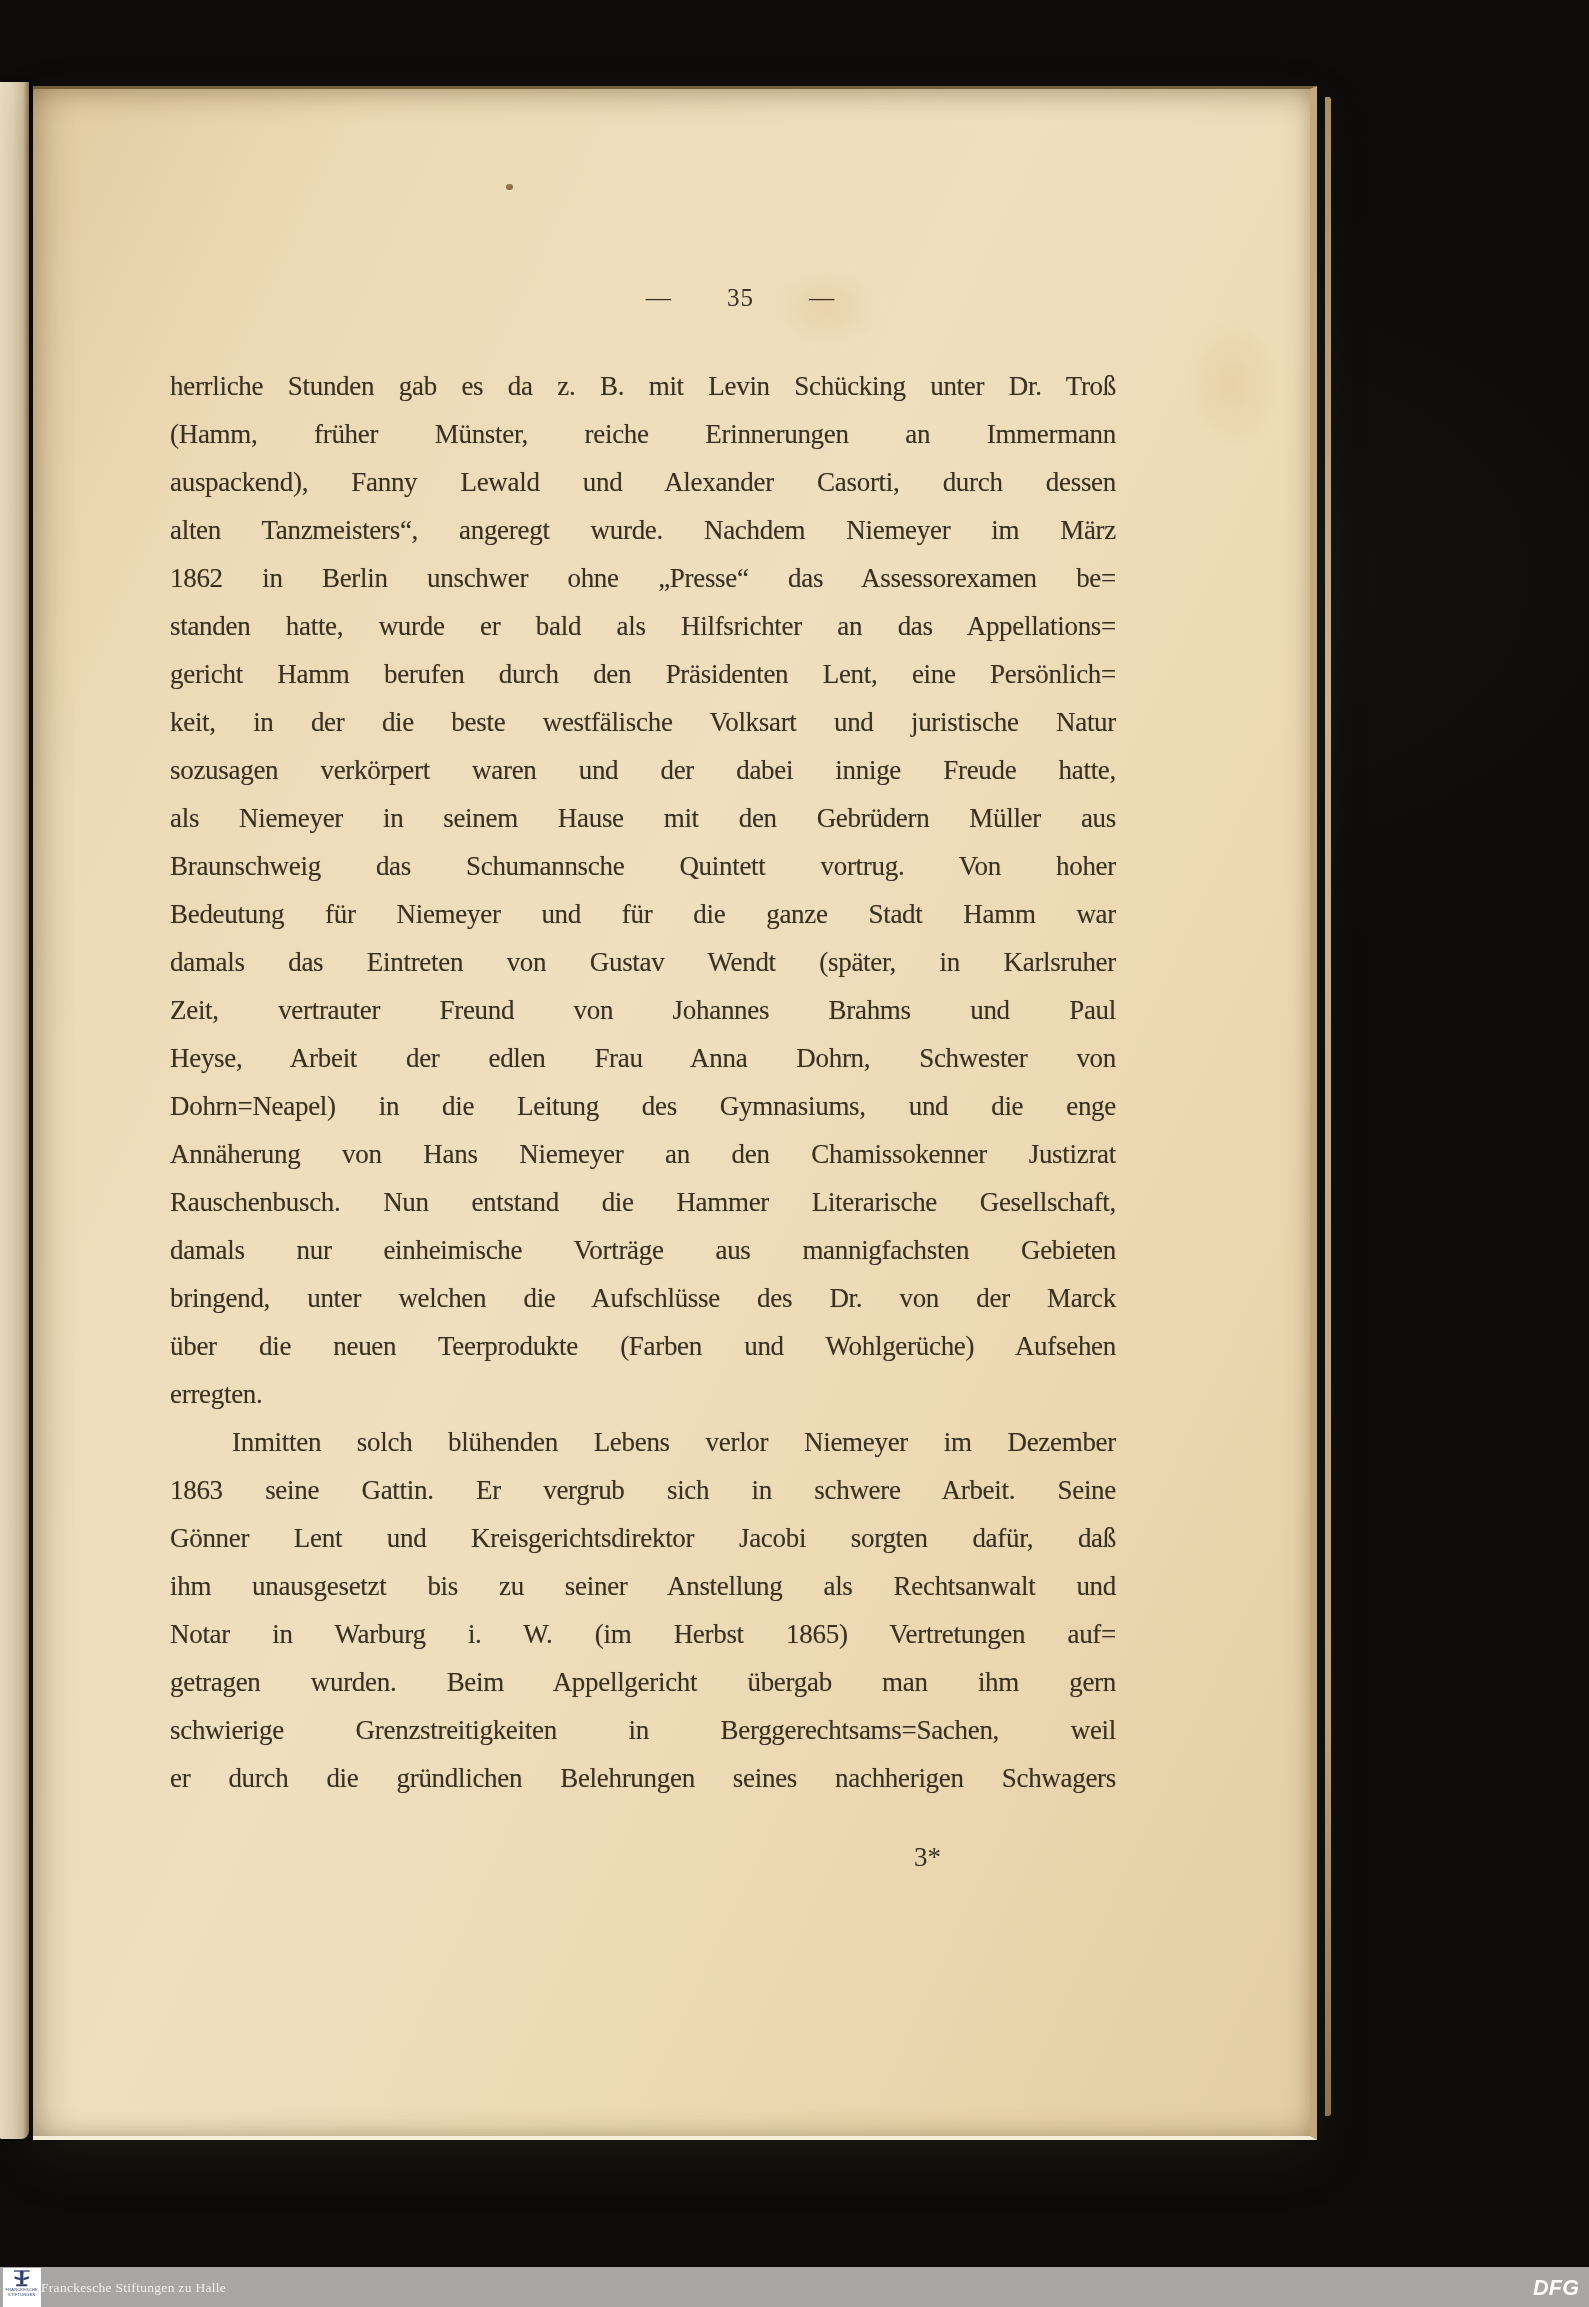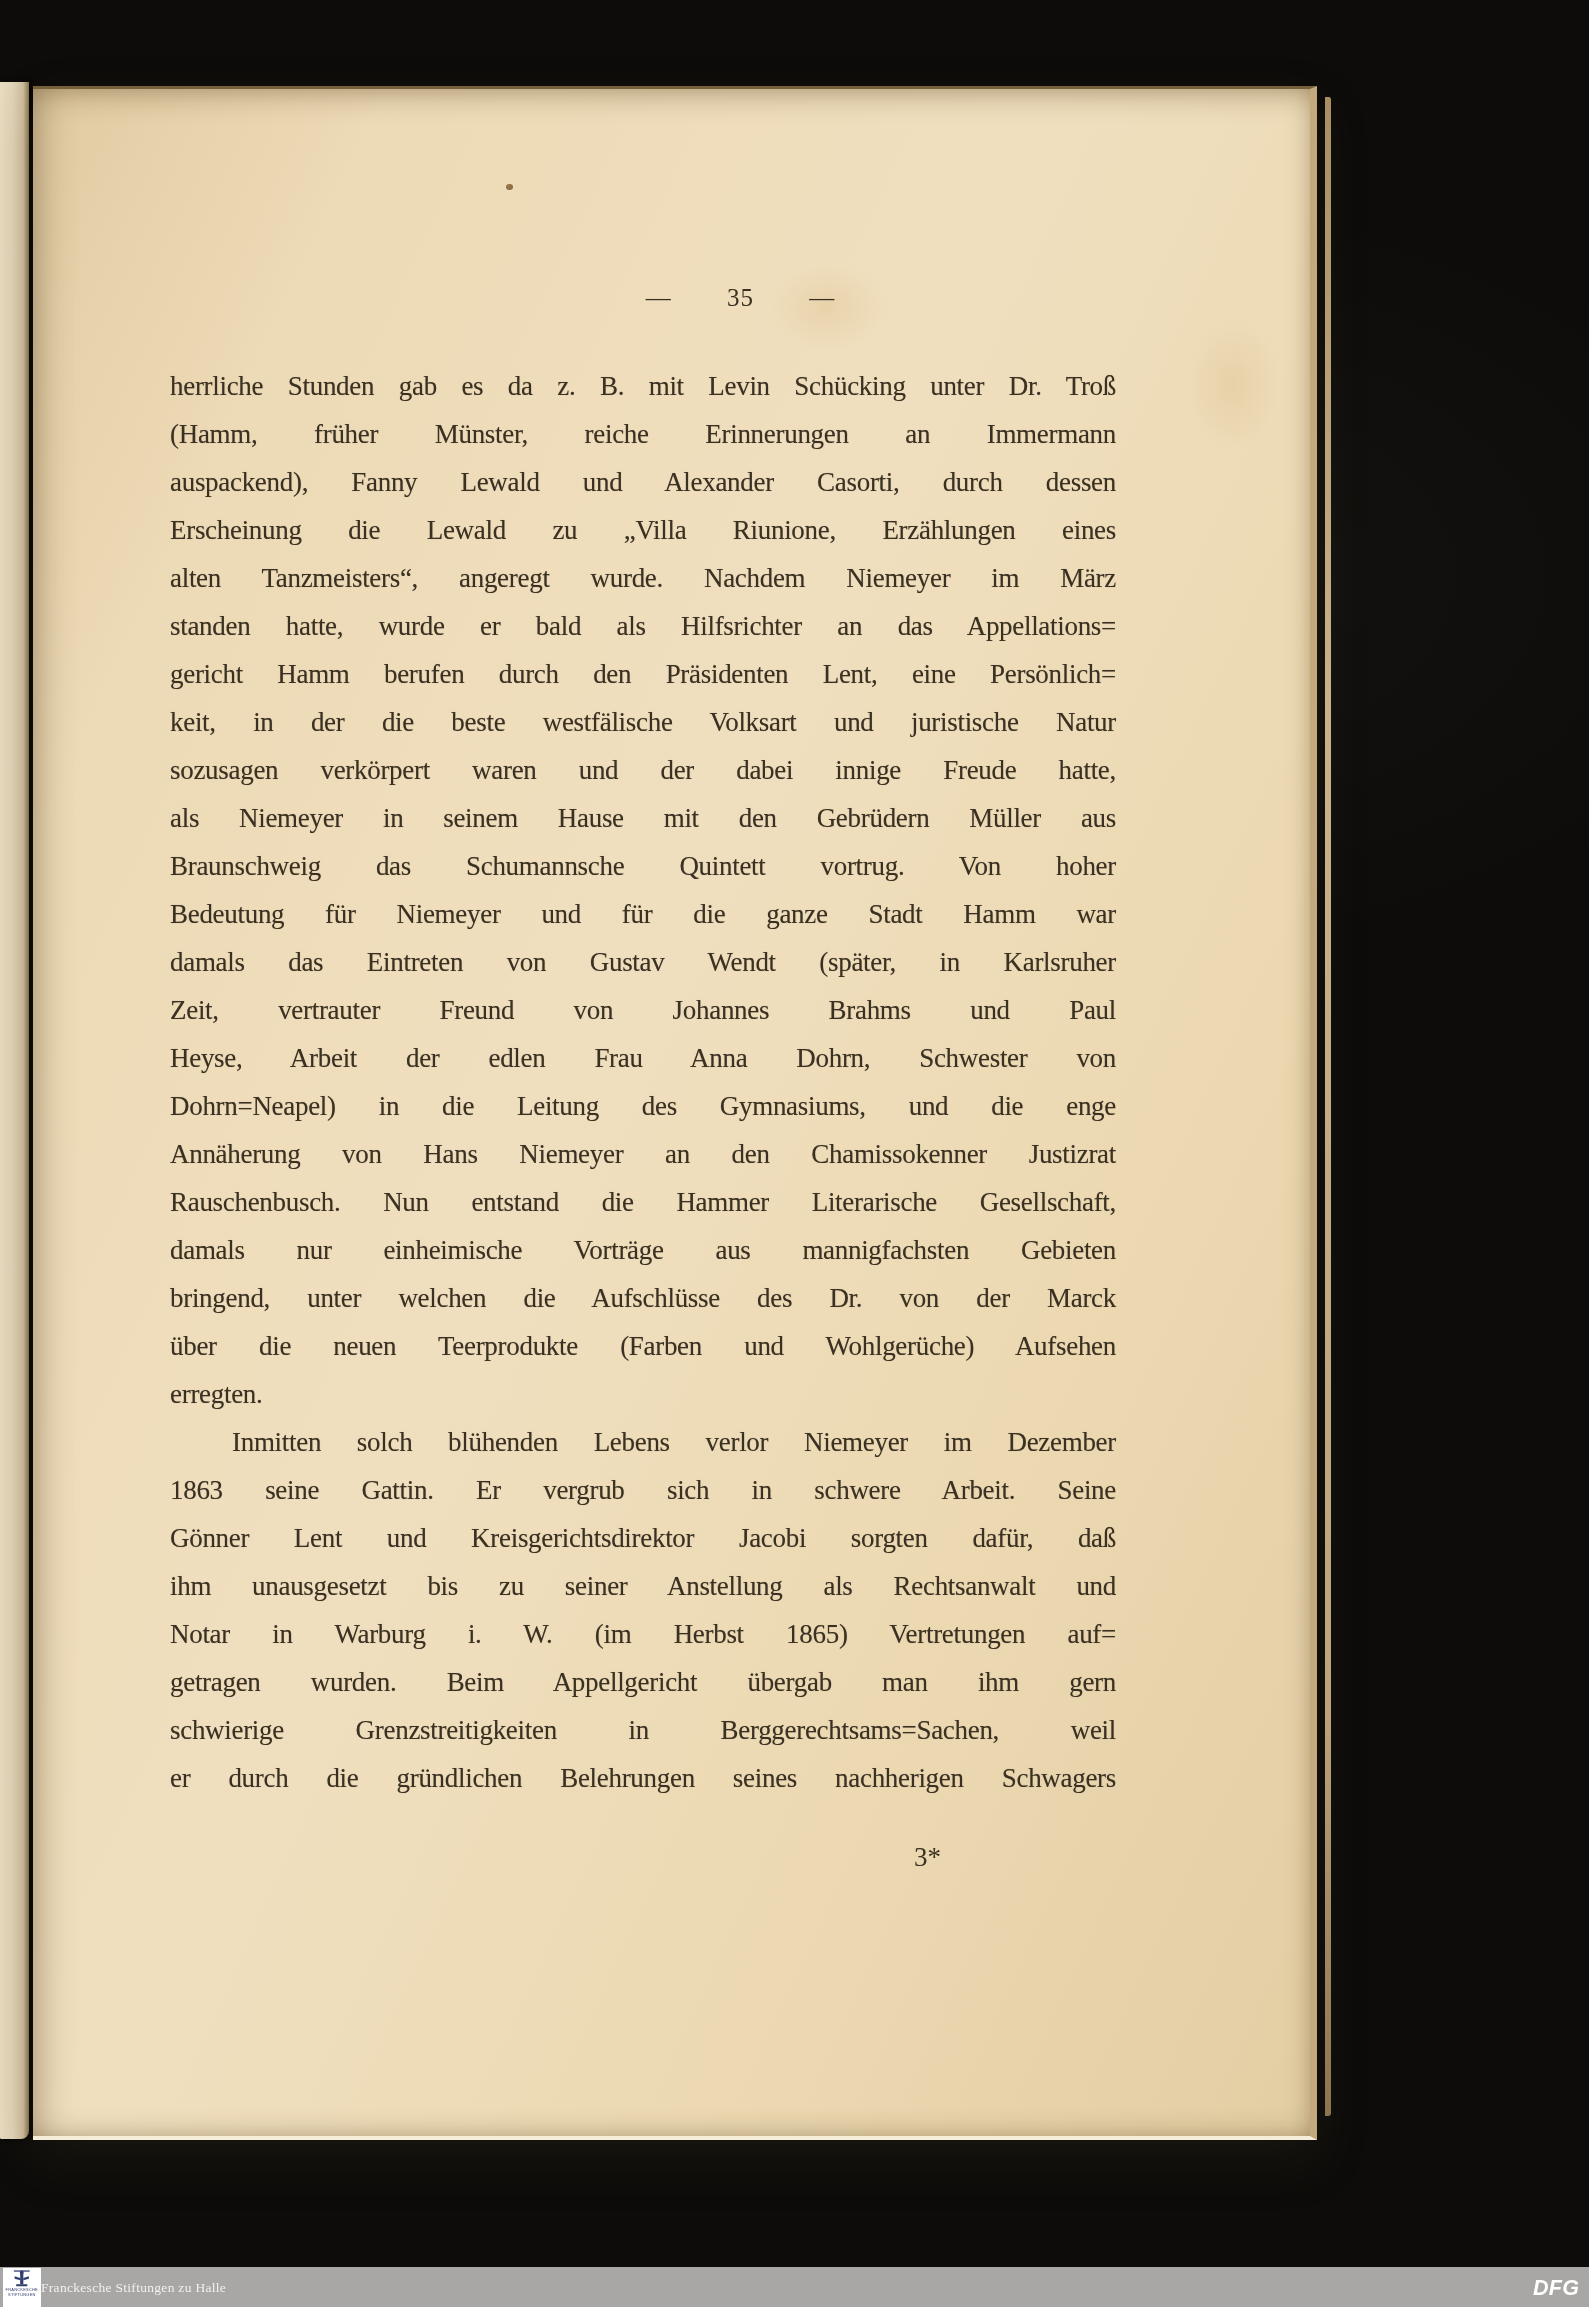--- a/index.html
+++ b/index.html
@@ -112,22 +112,22 @@
     <div class="stain"></div>
     <div class="stain2"></div>
     <div class="speck"></div>
 
     <div class="folio">—  35  —</div>
 
     <div class="textblock">
         <div class="tline">herrliche Stunden gab es da z. B. mit Levin Schücking unter Dr. Troß</div>
         <div class="tline">(Hamm, früher Münster, reiche Erinnerungen an Immermann</div>
         <div class="tline">auspackend), Fanny Lewald und Alexander Casorti, durch dessen</div>
-        <div class="tline">Erscheinung die Lewald zu „Villa Riunione, Erzählungen eines</div>
         <div class="tline">alten Tanzmeisters“, angeregt wurde. Nachdem Niemeyer im März</div>
+        <div class="tline">1862 in Berlin unschwer ohne „Presse“ das Assessorexamen be=</div>
         <div class="tline">standen hatte, wurde er bald als Hilfsrichter an das Appellations=</div>
         <div class="tline">gericht Hamm berufen durch den Präsidenten Lent, eine Persönlich=</div>
         <div class="tline">keit, in der die beste westfälische Volksart und juristische Natur</div>
         <div class="tline">sozusagen verkörpert waren und der dabei innige Freude hatte,</div>
         <div class="tline">als Niemeyer in seinem Hause mit den Gebrüdern Müller aus</div>
         <div class="tline">Braunschweig das Schumannsche Quintett vortrug. Von hoher</div>
         <div class="tline">Bedeutung für Niemeyer und für die ganze Stadt Hamm war</div>
         <div class="tline">damals das Eintreten von Gustav Wendt (später, in Karlsruher</div>
         <div class="tline">Zeit, vertrauter Freund von Johannes Brahms und Paul</div>
         <div class="tline">Heyse, Arbeit der edlen Frau Anna Dohrn, Schwester von</div>

